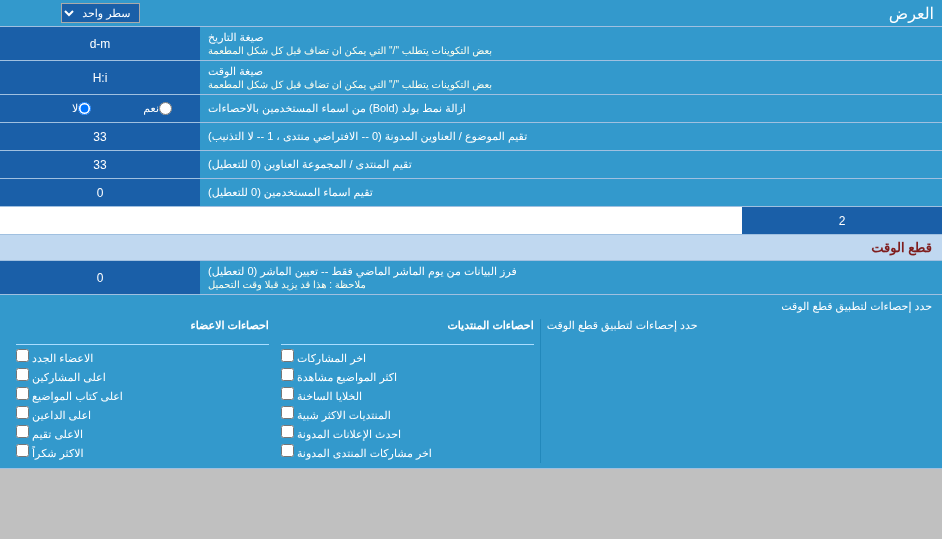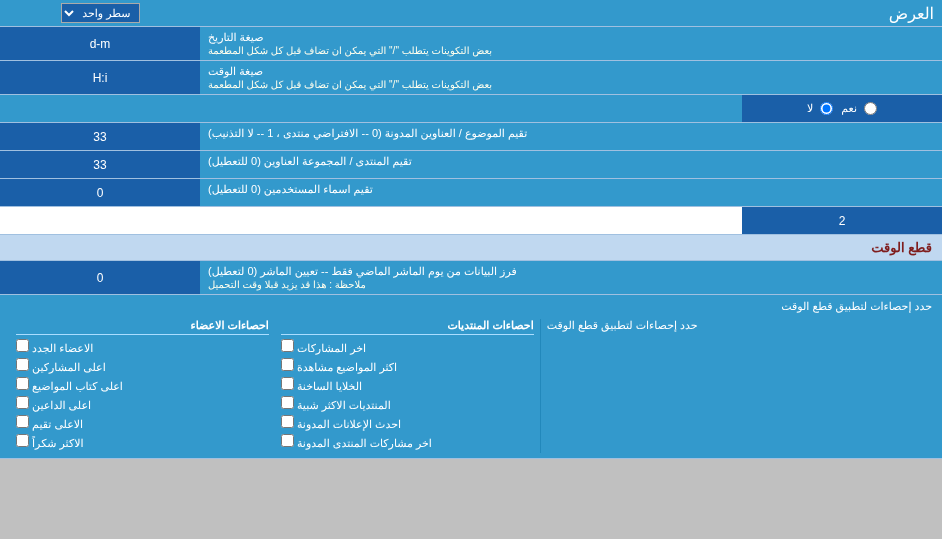--- a/index.html
+++ b/index.html
@@ -21,21 +21,21 @@
       min-height: 28px;
     }
     .row-label {
       flex: 1;
       background: #3399cc;
       color: #fff;
       padding: 4px 8px;
       text-align: right;
       font-size: 11px;
       display: flex;
-      align-items: flex-start;
+      align-items: center;
       justify-content: flex-end;
     }
     .row-input {
       width: 200px;
       background: #1a5fa8;
       display: flex;
       align-items: center;
       justify-content: center;
       padding: 3px 6px;
     }
@@ -74,21 +74,22 @@
       background: #3399cc;
       color: #fff;
       font-size: 11px;
     }
     .radio-row label {
       color: #fff;
       font-size: 11px;
       cursor: pointer;
       display: flex;
       align-items: center;
-      gap: 7px;
+      gap: 0;
+      margin-left: 44px;
     }
     
     .stats-section {
       background: #3399cc;
       border-bottom: 1px solid #a0c0e0;
       padding: 5px 10px;
     }
     .stats-top-row {
       display: flex;
       align-items: center;
@@ -113,21 +114,21 @@
     .stats-col:last-child {
       border-right: none;
     }
     .stats-col-header {
       color: #fff;
       font-weight: bold;
       font-size: 11px;
       text-align: right;
       margin-bottom: 4px;
       border-bottom: 1px solid #aaddff;
-      padding-bottom: 2px;
+      padding-bottom: 12px;
     }
     .stats-item {
       display: flex;
       align-items: flex-start;
       gap: 4px;
       margin-bottom: 3px;
       justify-content: flex-end;
     }
     .stats-item label {
       color: #fff;
@@ -222,20 +223,21 @@
         <span>صيغة الوقت</span>
         <span class="note-text">بعض التكوينات يتطلب "/" التي يمكن ان تضاف قبل كل شكل المطعمة</span>
       </div>
     </div>
     <div class="row-input">
       <input type="text" class="value-box" value="H:i" style="">
     </div>
   </div>
 
   <div class="row" style="background:#3399cc;">
+    <div class="row-label">ازالة نمط بولد (Bold) من اسماء المستخدمين بالاحصاءات</div>
     <div class="row-input">
       <div class="radio-row" style="background:transparent; padding:0; gap:8px;">
         <label>
           <input type="radio" name="bold_remove" value="yes" style="">
           <span>نعم</span>
         </label>
         <label>
           <input type="radio" name="bold_remove" value="no" checked="" style="">
           <span>لا</span>
         </label>

